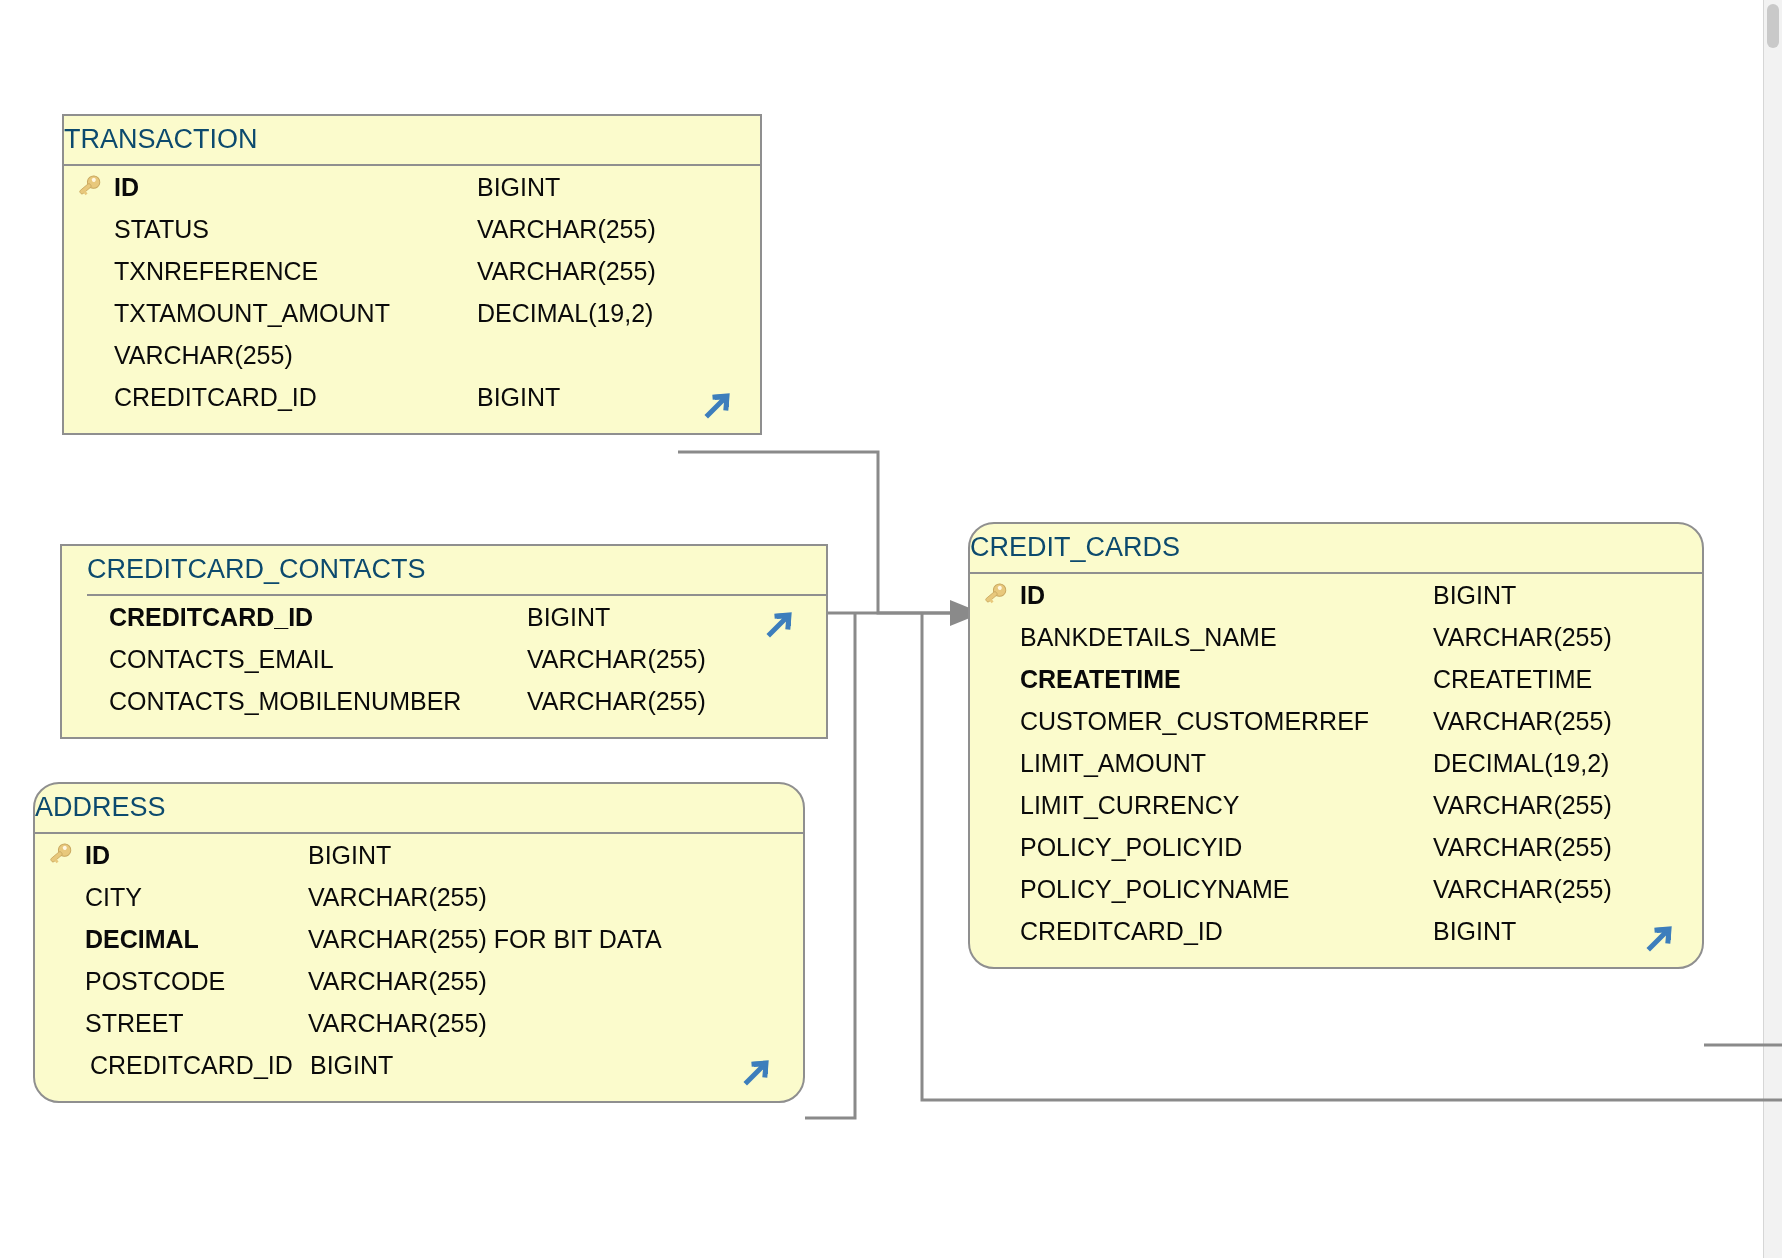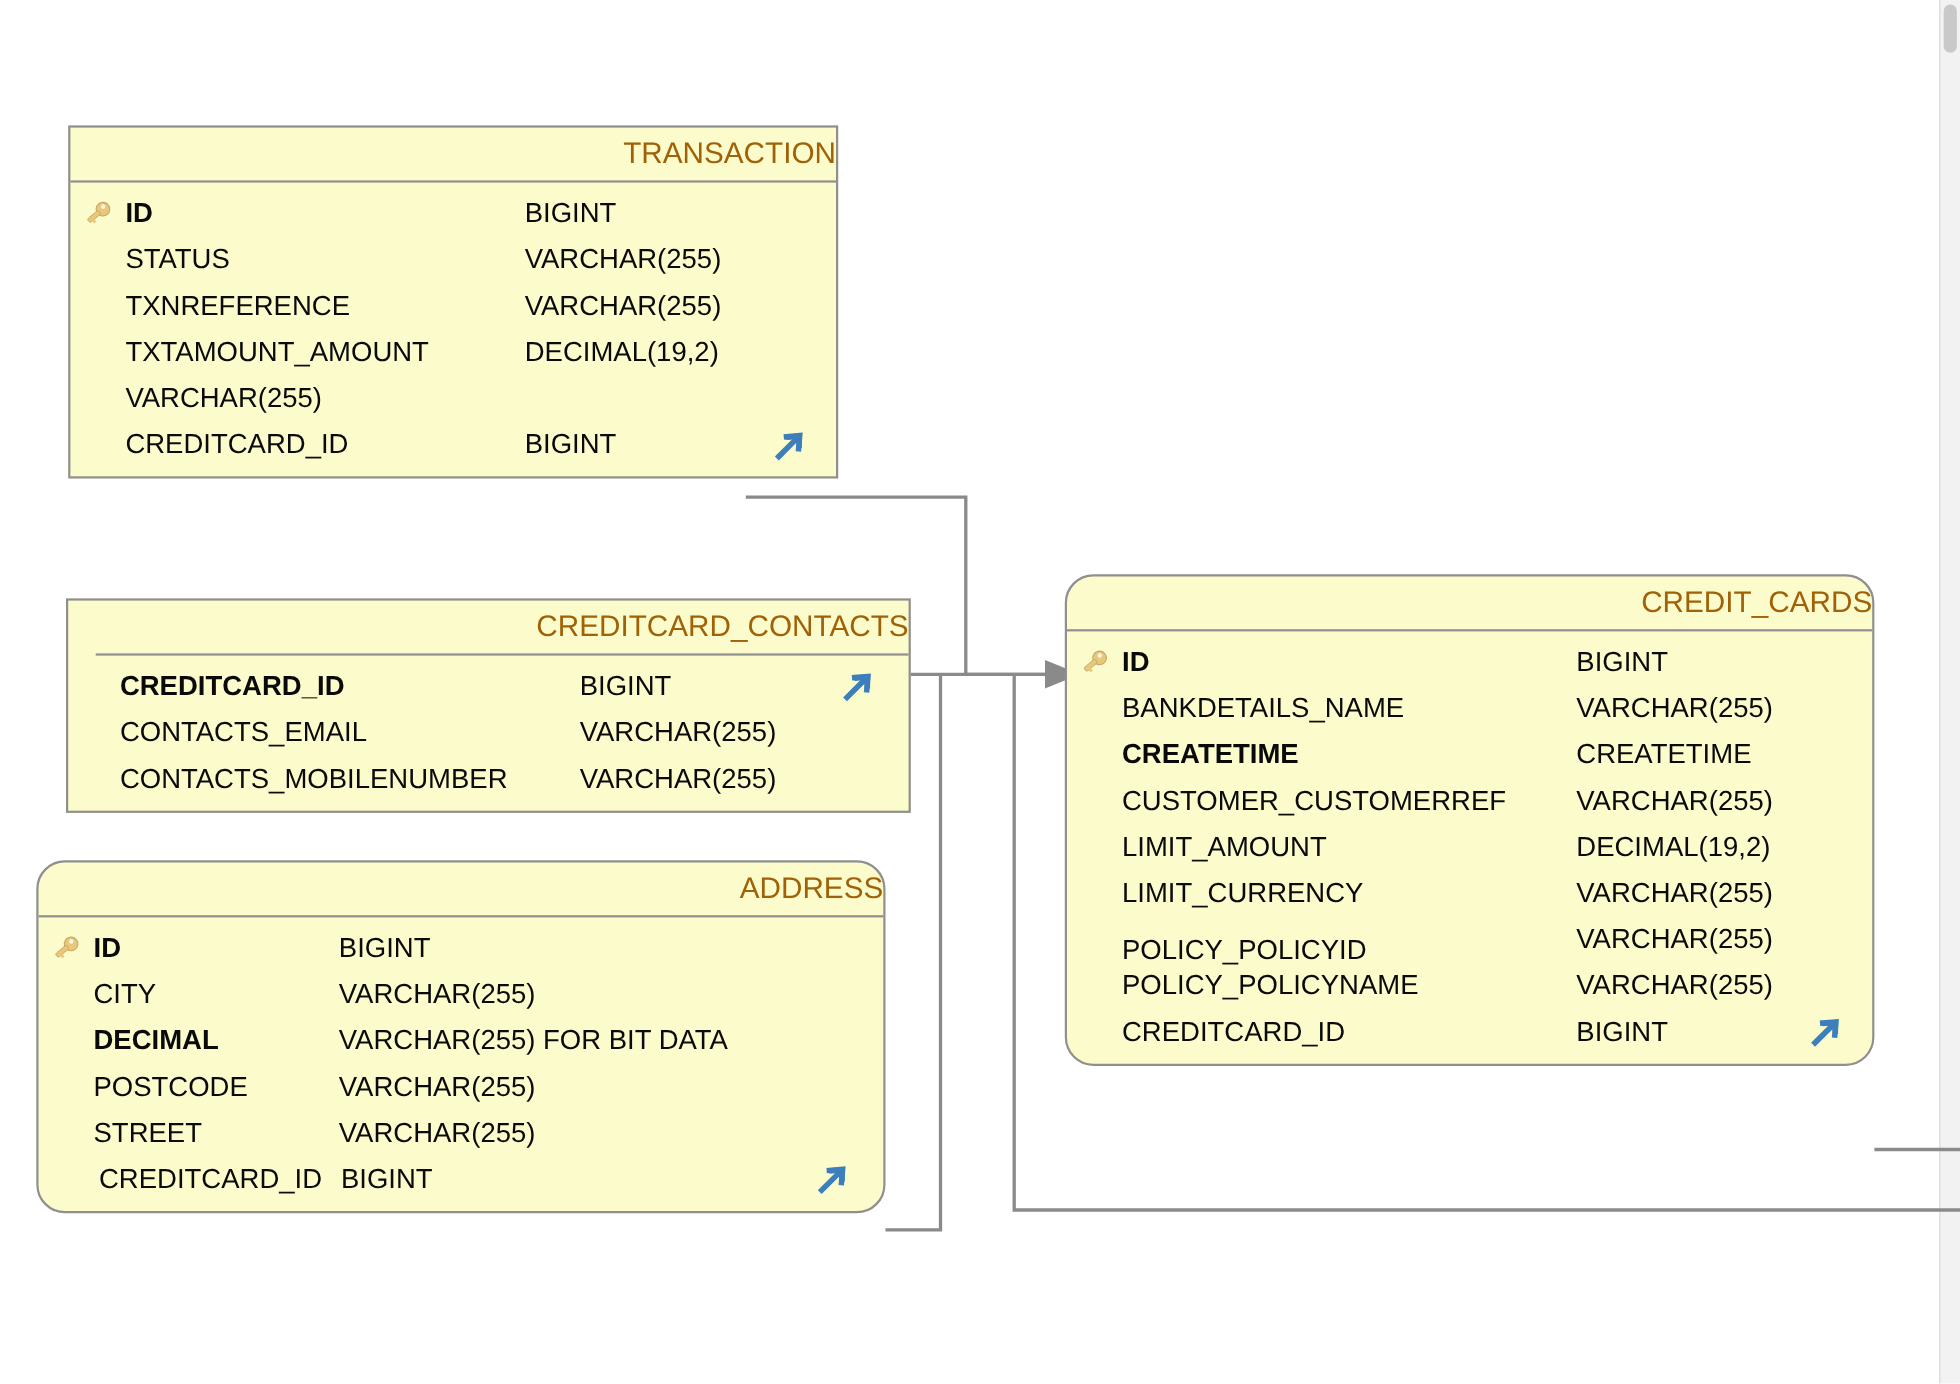--- a/index.html
+++ b/index.html
@@ -38,35 +38,35 @@
 
   
   .entity {
     position: absolute;
     background: #fbfbcc;
     border: 2px solid #8f8f8f;
     box-sizing: border-box;
     z-index: 5;
   }
   .entity-title {
-    text-align: right;
+    text-align: left;
     font-size: 27px;
-    color: #a16207;
+    color: #0c4a6e;
     padding: 8px 0 9px 0;
     border-bottom: 2px solid #8f8f8f;
     line-height: 1.15;
     white-space: nowrap;
   }
   .entity-body {
     padding: 7px 0 8px 0;
   }
   .attr-row {
     position: relative;
     display: flex;
-    align-items: center;
+    align-items: flex-start;
     height: 42px;
     font-size: 25px;
     color: #0a0a0a;
     white-space: nowrap;
   }
   .attr-key-slot {
     width: 50px;
     flex: 0 0 50px;
     display: flex;
     align-items: center;
@@ -322,21 +322,21 @@
       </div>
 
       <div class="attr-row">
         <span class="attr-key-slot"></span>
         <span class="attr-name" style="width:405px;">LIMIT_CURRENCY</span>
         <span class="attr-type">VARCHAR(255)</span>
       </div>
 
       <div class="attr-row">
         <span class="attr-key-slot"></span>
-        <span class="attr-name" style="width:405px;margin-top:20px;">POLICY_POLICYID</span>
+        <span class="attr-name" style="width:405px;">POLICY_POLICYID</span>
         <span class="attr-type">VARCHAR(255)</span>
       </div>
 
       <div class="attr-row">
         <span class="attr-key-slot"></span>
         <span class="attr-name" style="width:405px;">POLICY_POLICYNAME</span>
         <span class="attr-type">VARCHAR(255)</span>
       </div>
 
       <div class="attr-row">

